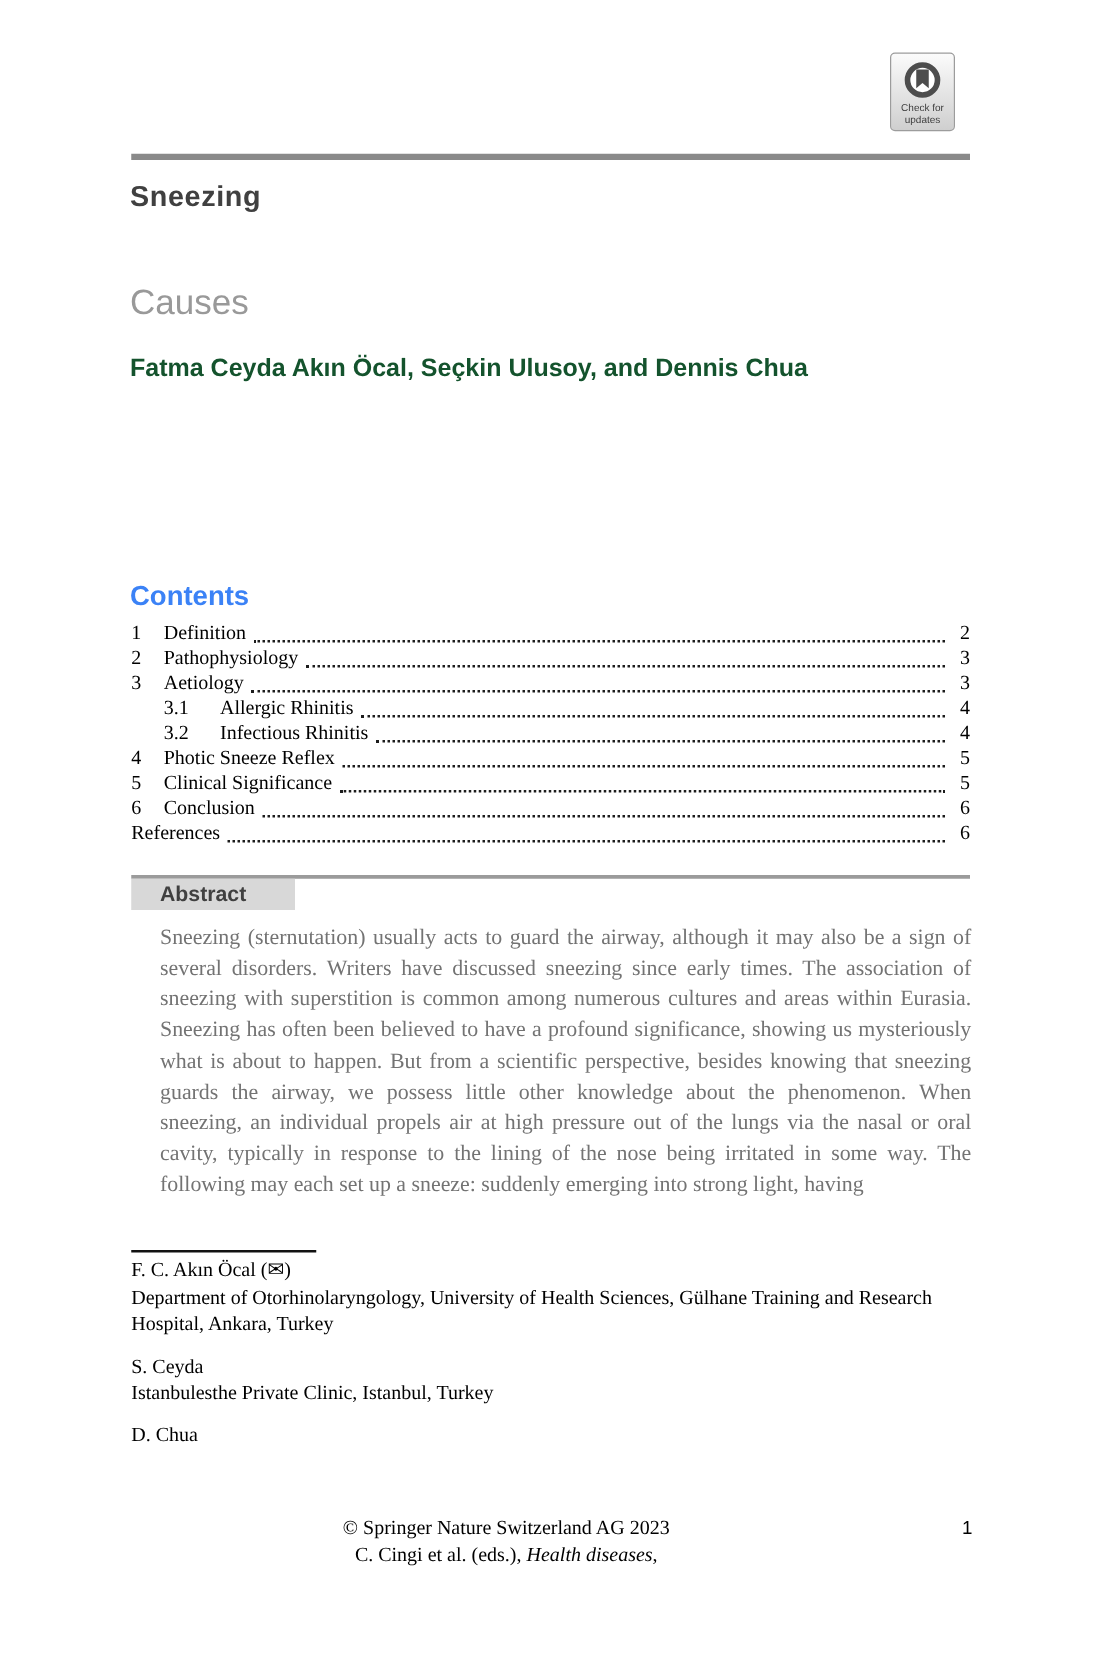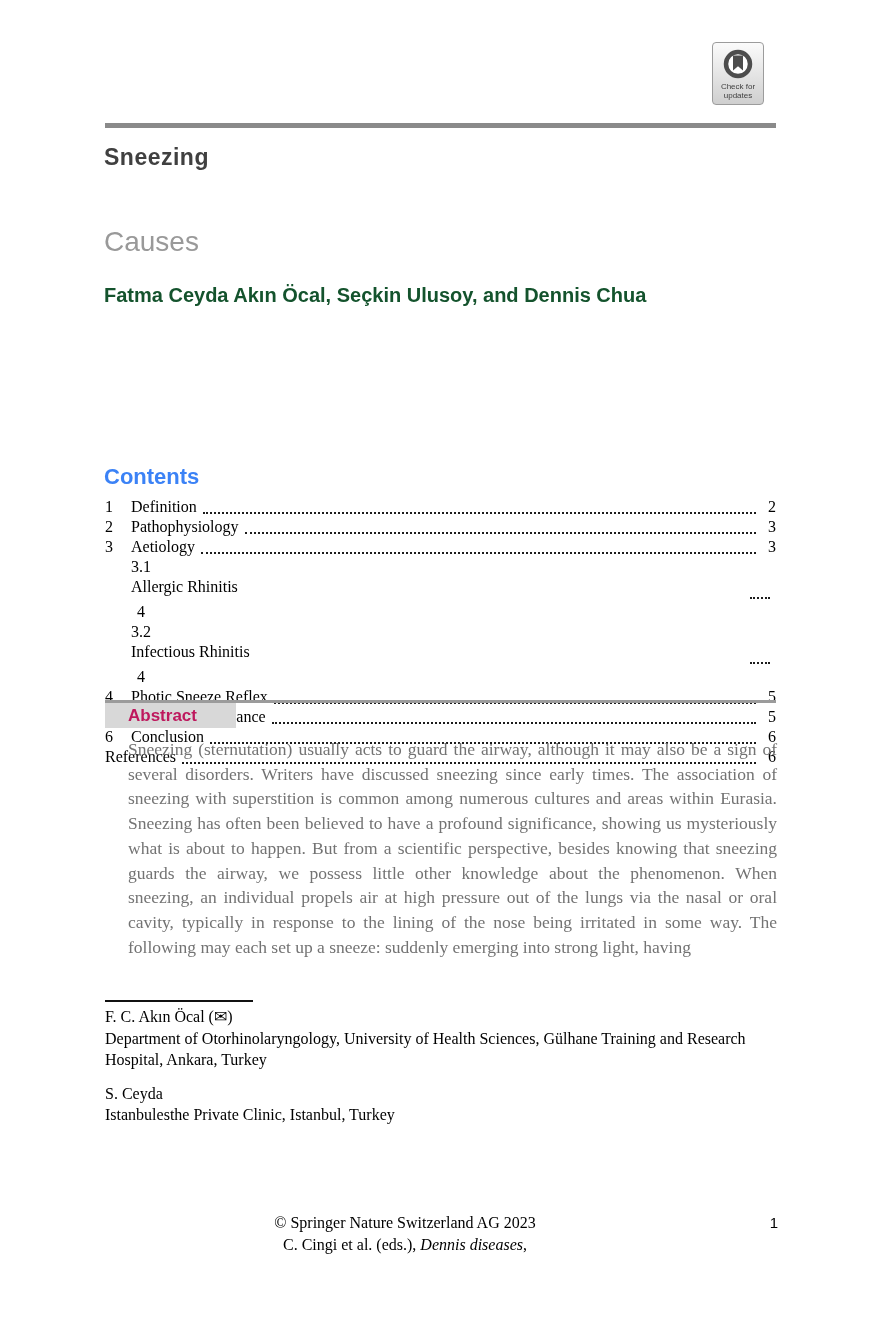--- a/index.html
+++ b/index.html
@@ -44,32 +44,32 @@
   }
 
   .contents-heading {
     position: absolute; left: 104px; top: 464px;
     font-family: "Liberation Sans", "DejaVu Sans", sans-serif;
     font-size: 22px; font-weight: bold; color: #3b82f6;
   }
   .toc { position: absolute; left: 105px; top: 497px; width: 671px; }
   .toc-row { display: flex; align-items: baseline; font-size: 16px; line-height: 20px; color: #000; }
   .toc-num { flex: none; width: 26px; }
-  .toc-row.sub { padding-left: 26px; flex-direction: column; }
+  .toc-row.sub { padding-left: 26px; }
   .toc-row.sub .toc-num { width: 45px; }
   .toc-row.no-num .toc-num { width: 0; }
   .toc-leader { flex: 1 1 auto; min-width: 20px; border-bottom: 2px dotted #1c1c1c; margin: 0 6px 3px 6px; align-self: flex-end; }
   .toc-page { flex: none; min-width: 14px; text-align: right; }
 
   .abstract-rule { position: absolute; left: 105px; top: 700px; width: 671px; height: 3px; background: #9b9b9b; }
   .abstract-label-box {
     position: absolute; left: 105px; top: 703px; width: 131px; height: 25px;
     background: #d8d8d8; line-height: 25px; padding-left: 23px;
     font-family: "Liberation Sans", "DejaVu Sans", sans-serif;
-    font-size: 17px; font-weight: bold; color: #be185d;
+    font-size: 17px; font-weight: bold; color: #404040;
   }
   .abstract-text {
     position: absolute; left: 128px; top: 737px; width: 649px;
     font-size: 17.5px; line-height: 24.7px; text-align: justify; color: #737373;
   }
 
   .footnote-rule { position: absolute; left: 105px; top: 1000px; width: 148px; height: 2px; background: #111; }
   .footnotes { position: absolute; left: 105px; top: 1006px; width: 671px; font-size: 16px; line-height: 21.5px; }
   .footnote-group { margin-bottom: 12px; }
 
@@ -167,22 +167,23 @@
   <div class="footnotes">
     <div class="footnote-group">
       <div>F. C. Akın Öcal (✉)</div>
       <div>Department of Otorhinolaryngology, University of Health Sciences, Gülhane Training and Research Hospital, Ankara, Turkey</div>
     </div>
     <div class="footnote-group">
       <div>S. Ceyda</div>
       <div>Istanbulesthe Private Clinic, Istanbul, Turkey</div>
     </div>
     <div class="footnote-group">
+      <div>D. Chua</div>
     </div>
   </div>
 
   <div class="footer">
     <div>© Springer Nature Switzerland AG 2023</div>
-    <div><span>C. Cingi et al. (eds.), </span><span class="italic">Dennis diseases</span><span>,</span></div>
+    <div><span>C. Cingi et al. (eds.), </span><span class="italic">Health diseases</span><span>,</span></div>
   </div>
   <div class="page-number">1</div>
 
 </div>
 
 </body></html>

